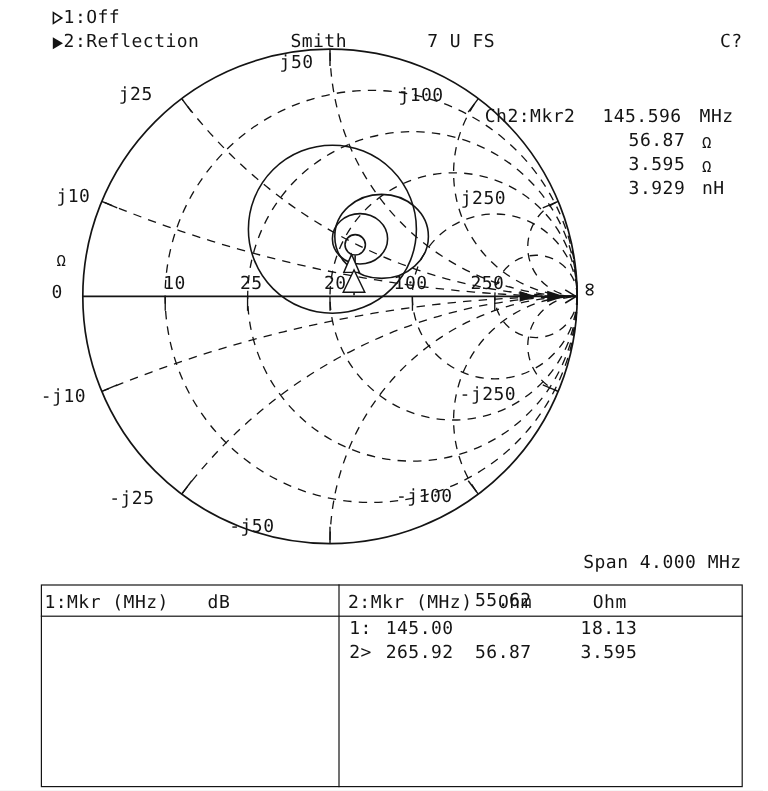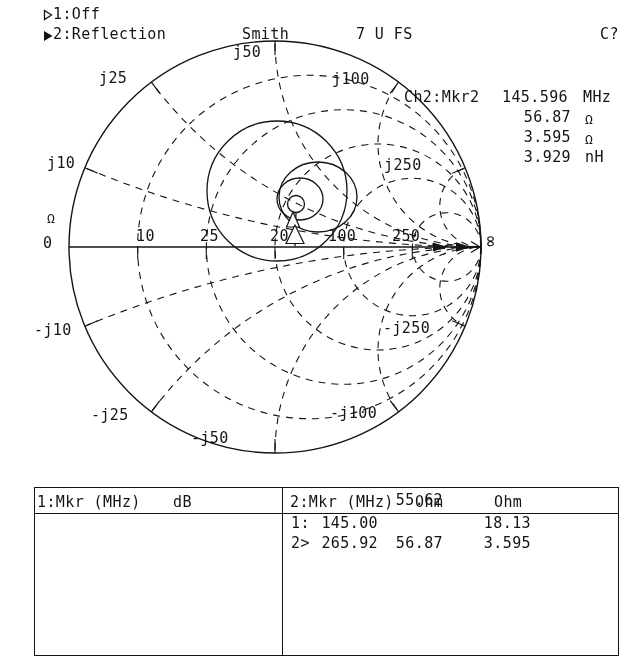--- a/index.html
+++ b/index.html
@@ -125,20 +125,21 @@
   <div class="t" style="left:383px;top:321px">-j250</div>
   <div class="t small" style="left:47px;top:211px">Ω</div>
   <div class="t" style="left:43px;top:236px">0</div>
   <div class="t" style="left:136px;top:229px">10</div>
   <div class="t" style="left:200px;top:229px">25</div>
   <div class="t" style="left:270px;top:229px">20</div>
   <div class="t" style="left:328px;top:229px">100</div>
   <div class="t" style="left:392px;top:229px">250</div>
   <div class="t" style="left:486px;top:234px"><span class="inf">∞</span></div>
 
+  <div class="t" style="left:486px;top:461px">Span 4.000 MHz</div>
 
   <div class="tbl"></div>
   <div class="tbl-headline"></div>
   <div class="tbl-divider"></div>
 
   <div class="t" style="left:37px;top:495px">1:Mkr (MHz)</div>
   <div class="t" style="left:173px;top:495px">dB</div>
 
   <div class="t" style="left:290px;top:495px">2:Mkr (MHz)</div>
   <div class="t" style="left:415px;top:495px">Ohm</div>

